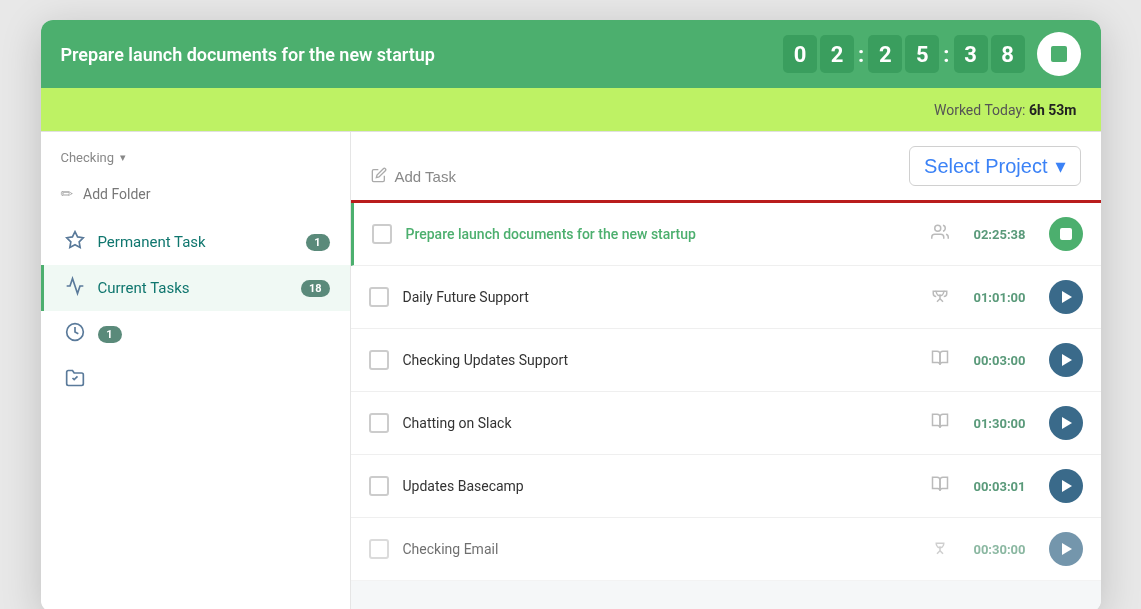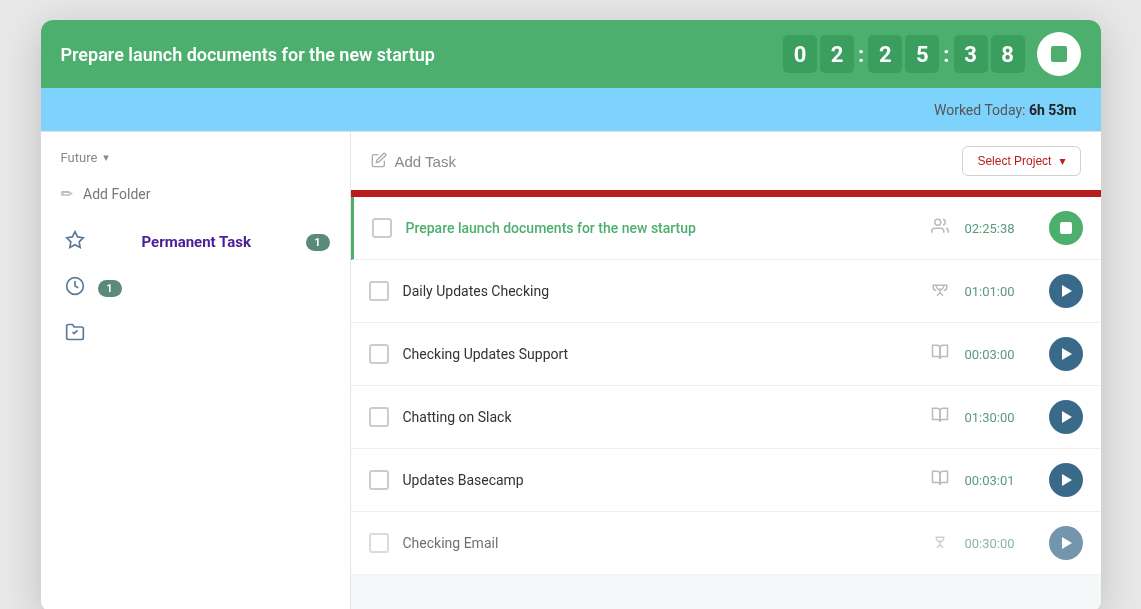--- a/index.html
+++ b/index.html
@@ -73,21 +73,21 @@
       cursor: pointer;
     }
     .stop-btn-header .stop-icon {
       width: 16px;
       height: 16px;
       background: #4caf6e;
       border-radius: 2px;
     }
     
     .subheader {
-      background: #7dd3fc;
+      background: #bef264;
       height: 44px;
       display: flex;
       align-items: center;
       justify-content: flex-end;
       padding: 0 24px;
       border-bottom: 1px solid #e0e0e0;
     }
     .worked-today {
       font-size: 14px;
       color: #555;
@@ -150,47 +150,46 @@
     }
     .sidebar-item-icon {
       color: #5a7a9a;
       font-size: 18px;
       width: 22px;
       text-align: center;
     }
     .sidebar-item-label {
       flex: 1;
       font-size: 15px;
-      font-weight: 700;
-      color: #4c1d95;
-      margin-left: 44px;
+      font-weight: 400;
+      color: #0f766e;
     }
     .sidebar-badge {
       background: #5a8a7a;
       color: #fff;
       border-radius: 12px;
       font-size: 11px;
       font-weight: 700;
       padding: 2px 8px;
       min-width: 24px;
       text-align: center;
     }
     
     .content {
       flex: 1;
       background: #f5f7f8;
       overflow-y: auto;
     }
     
     .content-toolbar {
       display: flex;
-      align-items: center;
+      align-items: flex-end;
       padding: 14px 20px;
       background: #fff;
-      border-bottom: 7px solid #b91c1c;
+      border-bottom: 3px solid #b91c1c;
       gap: 4px;
     }
     .add-task-btn {
       display: flex;
       align-items: center;
       gap: 8px;
       color: #888;
       font-size: 15px;
       background: none;
       border: none;
@@ -198,22 +197,22 @@
       flex: 1;
     }
     .select-project-btn {
       display: flex;
       align-items: center;
       gap: 8px;
       background: #fff;
       border: 1px solid #d0d0d0;
       border-radius: 6px;
       padding: 7px 14px;
-      font-size: 12px;
-      color: #b91c1c;
+      font-size: 20px;
+      color: #3b82f6;
       cursor: pointer;
     }
     
     .task-list { background: #fff; }
     .task-row {
       display: flex;
       align-items: center;
       padding: 14px 18px;
       border-bottom: 1px solid #efefef;
       background: #fff;
@@ -240,23 +239,23 @@
     .task-name.running { color: #4caf6e; font-weight: 500; }
     .task-icon {
       color: #aaa;
       font-size: 17px;
       width: 22px;
       text-align: center;
     }
     .task-time {
       font-size: 13px;
       color: #5a9a7a;
-      font-weight: 400;
+      font-weight: 700;
       min-width: 70px;
-      text-align: left;
+      text-align: center;
     }
     .task-play-btn {
       width: 34px;
       height: 34px;
       border-radius: 50%;
       border: none;
       background: #3a6a8a;
       color: #fff;
       display: flex;
       align-items: center;
@@ -319,38 +318,47 @@
   <div class="subheader">
     <span class="worked-today">
       <span>Worked Today:</span>&nbsp;<strong>6h 53m</strong>
     </span>
   </div>
 
   <div class="main-layout">
 
     <div class="sidebar">
       <div class="folders-header">
-        <span>Future</span>
+        <span>Checking</span>
         <span class="folders-chevron">▾</span>
       </div>
       <div class="add-folder-row">
         <span class="edit-icon">✏</span>
         <span>Add Folder</span>
       </div>
 
       <div class="sidebar-item">
         <span class="sidebar-item-icon">
           <svg width="20" height="20" viewBox="0 0 24 24" fill="none" stroke="#5a7a9a" stroke-width="2">
             <polygon points="12,2 15.09,8.26 22,9.27 17,14.14 18.18,21.02 12,17.77 5.82,21.02 7,14.14 2,9.27 8.91,8.26"></polygon>
           </svg>
         </span>
         <span class="sidebar-item-label">Permanent Task</span>
         <span class="sidebar-badge">1</span>
       </div>
 
+      <div class="sidebar-item active">
+        <span class="sidebar-item-icon">
+          <svg width="20" height="20" viewBox="0 0 24 24" fill="none" stroke="#5a7a9a" stroke-width="2">
+            <polyline points="22,12 18,12 15,21 9,3 6,12 2,12"></polyline>
+          </svg>
+        </span>
+        <span class="sidebar-item-label">Current Tasks</span>
+        <span class="sidebar-badge">18</span>
+      </div>
 
       <div class="sidebar-item">
         <span class="sidebar-item-icon">
           <svg width="20" height="20" viewBox="0 0 24 24" fill="none" stroke="#5a7a9a" stroke-width="2">
             <circle cx="12" cy="12" r="10"></circle>
             <polyline points="12,6 12,12 16,14"></polyline>
           </svg>
         </span>
         <span class="sidebar-badge">1</span>
       </div>
@@ -398,21 +406,21 @@
             </svg>
           </span>
           <span class="task-time">02:25:38</span>
           <button class="task-stop-btn">
             <div class="stop-square"></div>
           </button>
         </div>
 
         <div class="task-row">
           <div class="task-checkbox"></div>
-          <span class="task-name">Daily Updates Checking</span>
+          <span class="task-name">Daily Future Support</span>
           <span class="task-icon">
             <svg width="18" height="18" viewBox="0 0 24 24" fill="none" stroke="#bbb" stroke-width="2">
               <polyline points="8,21 12,17 16,21"></polyline>
               <line x1="12" y1="17" x2="12" y2="11"></line>
               <path d="M17,7H7s0,6,5,6S17,7,17,7Z"></path>
               <path d="M7,7H3v3a4,4,0,0,0,4,4"></path>
               <path d="M17,7h4v3a4,4,0,0,1-4,4"></path>
             </svg>
           </span>
           <span class="task-time">01:01:00</span>

